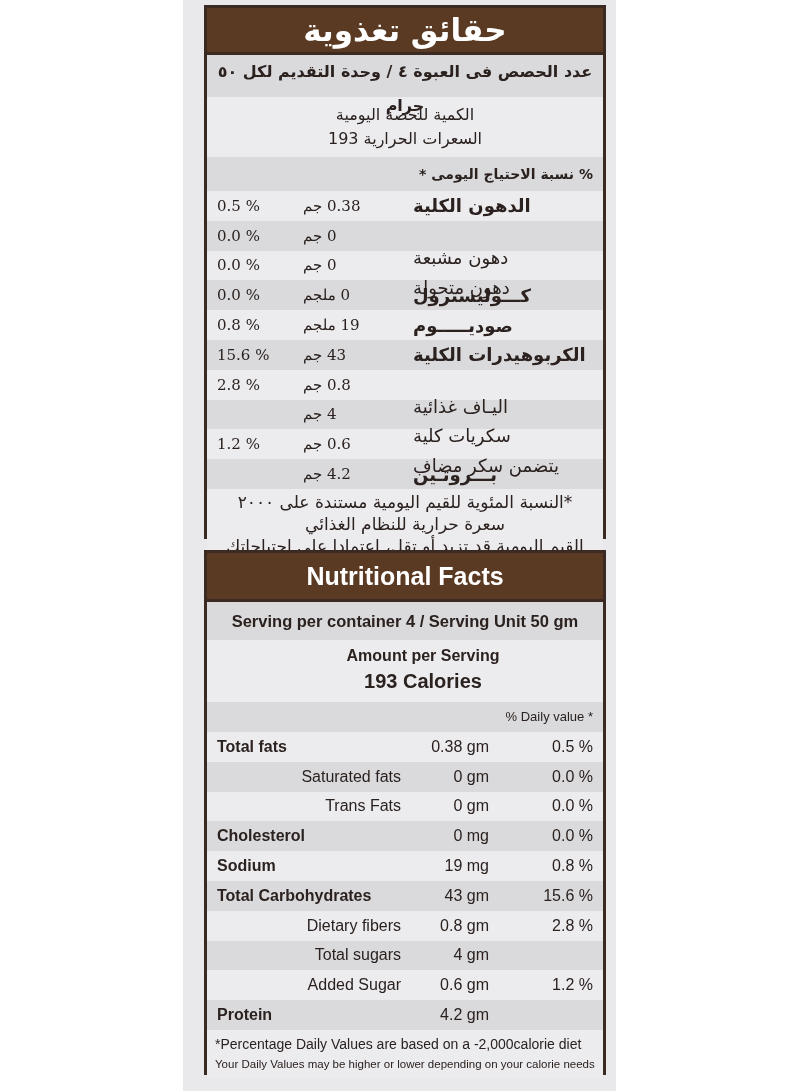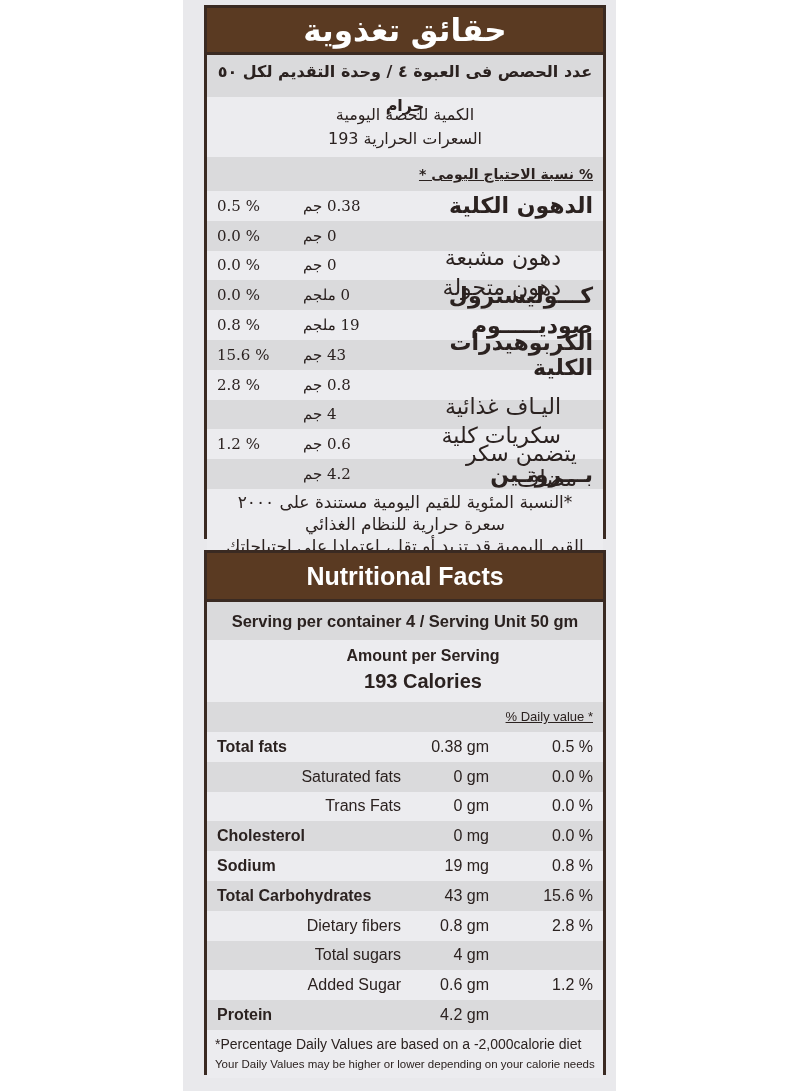--- a/index.html
+++ b/index.html
@@ -24,30 +24,30 @@
   .serving {
     background: #dadadc; font-weight: bold; text-align: center; height: 42px; line-height: 34px; font-size: 16px;
   }
   .en .serving { font-family: "Liberation Sans", sans-serif; font-size: 16.5px; height: 38px; line-height: 38px; }
   .amount {
     background: #ececef; text-align: center; font-size: 16px; padding: 6px 0 6px 0; line-height: 24px;
   }
   .en .amount { font-family: "Liberation Sans", sans-serif; font-weight: bold; padding: 4px 0 8px 0; margin-left: 36px; }
   .en .amount .cal { font-size: 20px; line-height: 26px; }
   .dv-header {
-    background: #dadadc; height: 34px; line-height: 34px; font-size: 14px; padding: 0 10px; font-weight: bold; text-decoration: underline;
+    background: #dadadc; height: 34px; line-height: 34px; font-size: 14px; padding: 0 10px; font-weight: bold;
   }
   .en .dv-header { font-family: "Liberation Sans", sans-serif; font-weight: normal; text-align: right; font-size: 13px; height: 30px; line-height: 30px; }
   .row {
     display: flex; align-items: center; height: 29.8px; font-size: 16px; padding: 0 10px;
   }
   .row:nth-child(odd) { background: #ececef; }
   .row:nth-child(even) { background: #dadadc; }
   .ar .row { direction: rtl; }
-  .ar .row .name { width: 180px; text-align: right; font-size: 22px; }
+  .ar .row .name { width: 180px; text-align: left; font-size: 18px; }
   .ar .row .name.bold { font-weight: bold; }
   .ar .row .name.indent { padding-right: 32px; box-sizing: border-box; margin-top: 43px; }
   .ar .row .amt { width: 110px; text-align: left; font-family: "DejaVu Serif", serif; font-size: 15px; }
   .ar .row .pct { flex: 1; text-align: left; font-family: "DejaVu Serif", serif; font-size: 15px; }
   .en .row { height: 29.8px; font-family: "Liberation Sans", sans-serif; }
   .en .row .name { width: 192px; text-align: left; }
   .en .row .name.bold { font-weight: bold; }
   .en .row .name.indent { text-align: right; padding-right: 8px; box-sizing: border-box; }
   .en .row .amt { width: 80px; text-align: right; }
   .en .row .pct { flex: 1; text-align: right; margin-left: 48px; }

